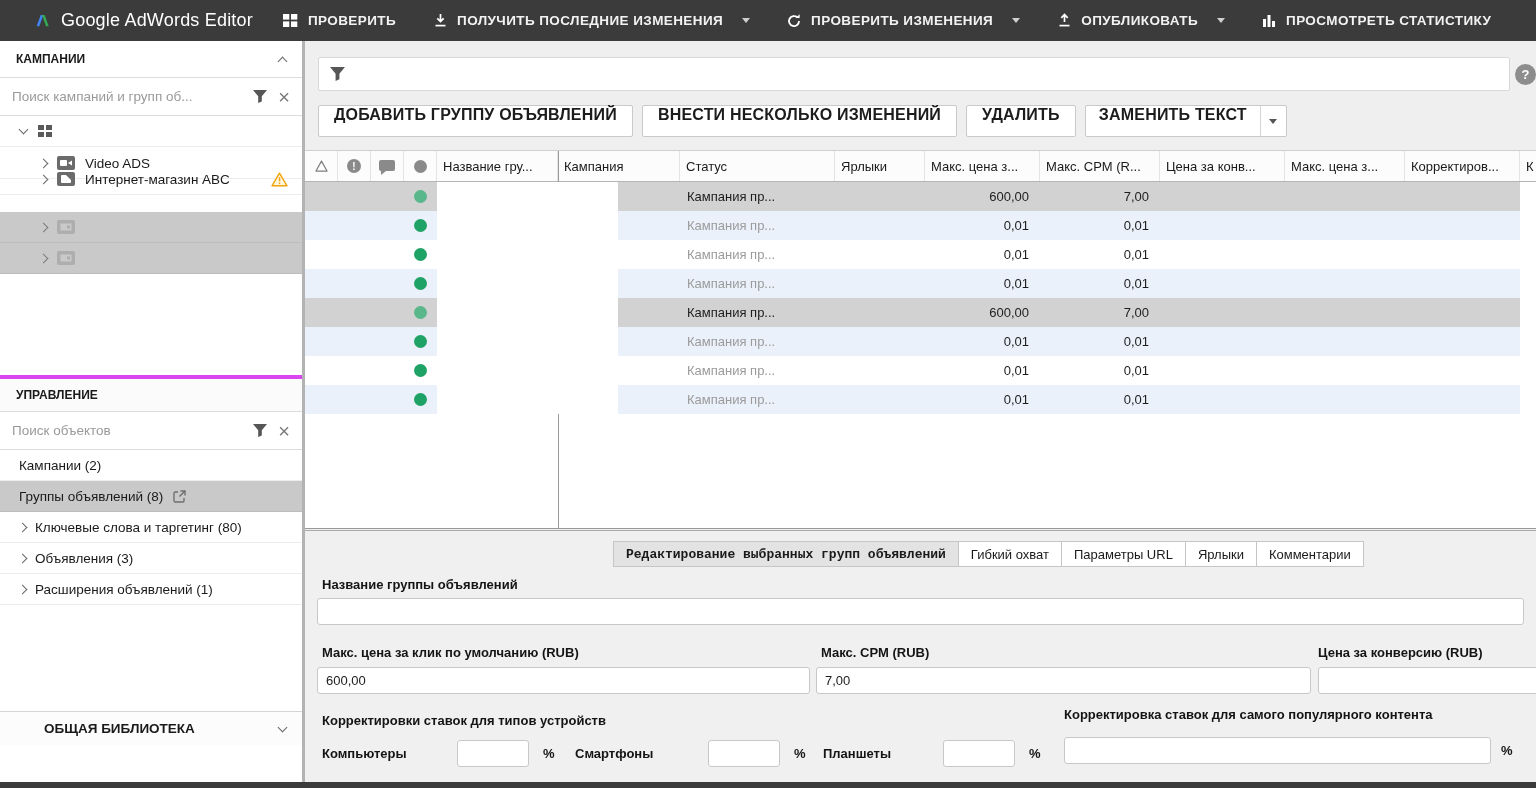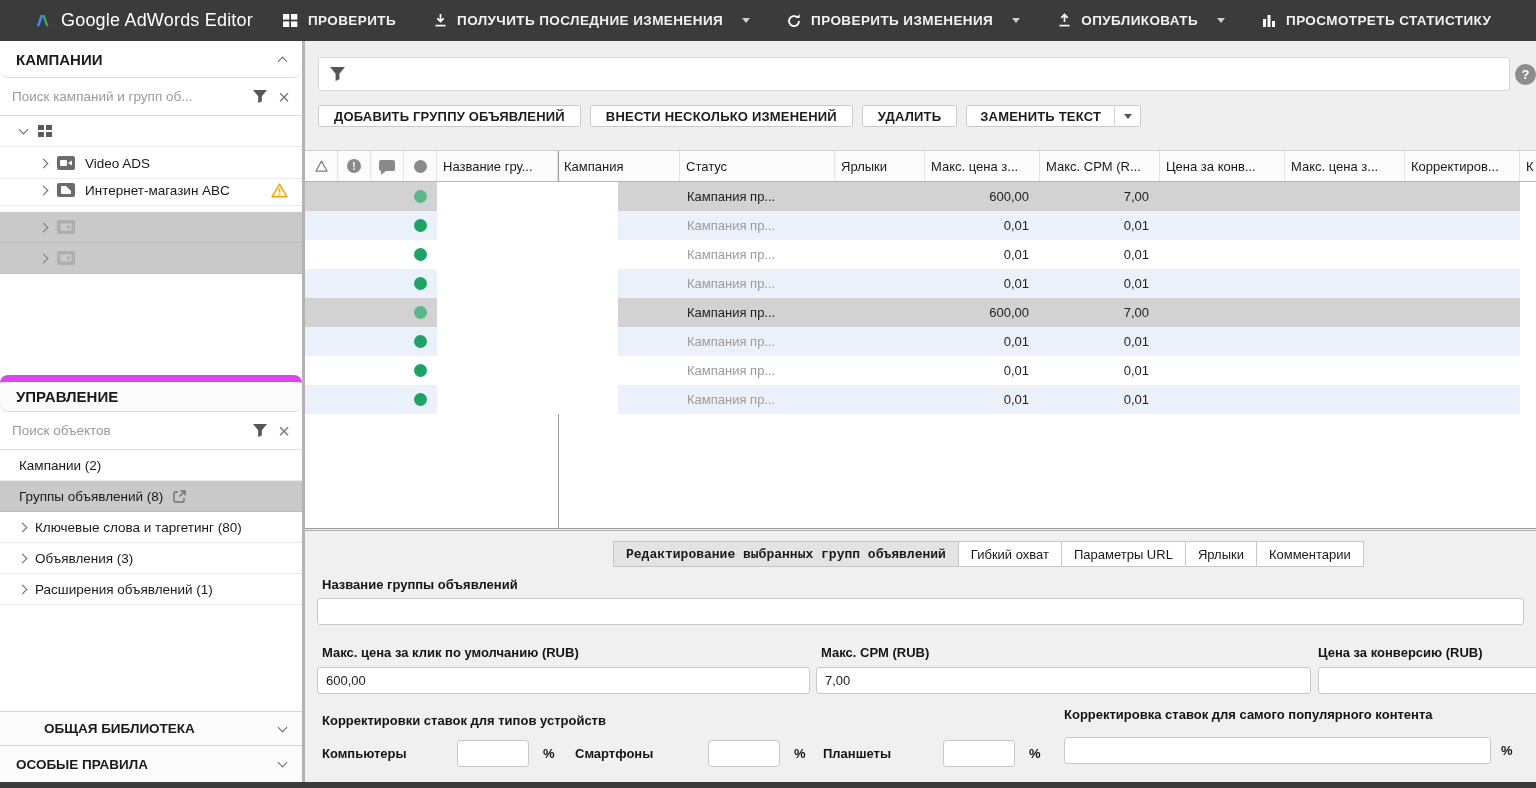--- a/index.html
+++ b/index.html
@@ -20,21 +20,21 @@
 
   
   .sidebar { position:absolute; left:0; top:41px; width:305px; height:741px; background:#fff;
     border-right:3px solid #b3b3b3; }
   .main { position:absolute; left:305px; top:41px; width:1231px; height:741px; background:#efefef; }
   .bottombar { position:absolute; left:0; top:782px; width:1536px; height:6px; background:#3b3b3b; }
 
   
   .sb-abs { position:absolute; left:0; right:0; }
   .sb-header { height:37px; display:flex; align-items:center; justify-content:space-between;
-    padding:0 16px; font-size:15px; font-weight:bold; color:#1a1a1a; border-bottom:1px solid #dcdcdc;border-radius:8px; }
+    padding:0 16px; font-size:12px; font-weight:bold; color:#1a1a1a; border-bottom:1px solid #dcdcdc; }
   .sb-search { height:38px; display:flex; align-items:center; border-bottom:1px solid #dcdcdc; padding:0 12px; gap:10px; background:#fff; }
   .sb-search input { flex:1; border:none; outline:none; font-size:13.5px; color:#6d28d9; background:transparent; }
   .sb-search input::placeholder { color:#9a9a9a; }
   .x-glyph { font-size:20px; color:#7a7a7a; line-height:1; cursor:pointer; }
   .tree-row { height:31px; display:flex; align-items:center; gap:10px; border-bottom:1px solid #ececec;
     font-size:13.5px; color:#1a1a1a; }
   .tree-row.redacted { background:#c9c9c9; border-bottom:1px solid #bdbdbd; }
   .chev { width:7px; height:7px; border-right:1.6px solid #666; border-bottom:1.6px solid #666; display:inline-block; flex:none; }
   .chev.right { transform:rotate(-45deg); }
   .chev.down  { transform:rotate(45deg); margin-top:-3px; }
@@ -46,22 +46,22 @@
     font-size:13.5px; font-weight:bold; color:#1a1a1a; border-top:1px solid #d4d4d4; background:#fcfcfc; }
 
   
   .filterbar { position:absolute; left:13px; top:16px; width:1192px; height:34px; background:#fff;
     border:1px solid #d8d8d8; border-radius:2px; display:flex; align-items:center; padding:0 10px; gap:8px; }
   .filterbar input { flex:1; border:none; outline:none; font-size:13px; background:transparent; }
   .help-circle { position:absolute; left:1210px; top:23px; width:21px; height:21px; border-radius:50%;
     background:#8d8d8d; color:#fff; font-size:13px; font-weight:bold; display:flex; align-items:center;
     justify-content:center; cursor:pointer; }
   .btnrow { position:absolute; left:13px; top:64px; display:flex; gap:9px; }
-  .btn { height:22px; background:#fff; border:1px solid #c9c9c9; border-radius:2px; display:flex;
-    align-items:center; padding:0 15px; font-size:13px; font-weight:bold; color:#1c1c1c;
+  .btn { height:32px; background:#fff; border:1px solid #c9c9c9; border-radius:2px; display:flex;
+    padding:0 15px; font-size:16px; font-weight:bold; color:#1c1c1c;
     letter-spacing:.2px; cursor:pointer; white-space:nowrap; }
   .btn.split { padding:0; }
   .btn.split .split-main { padding:0 13px; }
   .btn.split .split-caret { width:26px; height:100%; border-left:1px solid #d5d5d5; display:flex;
     align-items:center; justify-content:center; }
   .caret-dark { width:0; height:0; border-left:4px solid transparent; border-right:4px solid transparent; border-top:5px solid #555; }
 
   
   .tablewrap { position:absolute; left:0; top:109px; width:1231px; height:379px; background:#fff;
     border-top:1px solid #cfcfcf; border-bottom:1px solid #9a9a9a; }
@@ -202,21 +202,21 @@
   <div class="sb-abs tree-row" style="top:107px; padding-left:40px;">
     <span class="chev right"></span>
     <svg width="18" height="14" viewBox="0 0 18 14">
       <rect width="18" height="14" rx="2" fill="#6b6b6b"></rect>
       <rect x="3" y="4" width="7" height="6" rx="1" fill="#fff"></rect>
       <path d="M11 7 L15 4.4 V9.6 Z" fill="#fff"></path>
     </svg>
     <span>Video ADS</span>
   </div>
 
-  <div class="sb-abs tree-row" style="top:134px; padding-left:40px;">
+  <div class="sb-abs tree-row" style="top:123px; padding-left:40px;">
     <span class="chev right"></span>
     <svg width="18" height="14" viewBox="0 0 18 14">
       <rect width="18" height="14" rx="2" fill="#6b6b6b"></rect>
       <rect x="4" y="3" width="10" height="8" rx="1" fill="#fff"></rect>
       <path d="M9 3 L14 3 L14 8 Z" fill="#6b6b6b"></path>
     </svg>
     <span>Интернет-магазин ABC</span>
     <svg width="17" height="15" viewBox="0 0 17 15" style="margin-left:auto; margin-right:14px;">
       <path d="M8.5 1.2 L16 13.8 H1 Z" fill="#fff8e0" stroke="#f0a30a" stroke-width="1.4" stroke-linejoin="round"></path>
       <rect x="7.8" y="5.2" width="1.5" height="4.2" fill="#f0a30a"></rect>
@@ -235,21 +235,21 @@
 
   <div class="sb-abs tree-row redacted" style="top:202px; padding-left:40px;">
     <span class="chev right" style="border-color:#7b7b7b;"></span>
     <svg width="18" height="14" viewBox="0 0 18 14">
       <rect width="18" height="14" rx="2" fill="#aeaeae"></rect>
         <rect x="3.5" y="3.5" width="11" height="7" fill="#c9c9c9"></rect>
       <rect x="10" y="5.5" width="3" height="3" fill="#aeaeae"></rect>
     </svg>
   </div>
 
-  <div class="sb-abs sb-header" style="top:334px; border-top:7px solid #d946ef; background:#fbfbfb;">
+  <div class="sb-abs sb-header" style="top:334px; border-top:4px solid #d946ef; background:#fbfbfb;">
     <span>УПРАВЛЕНИЕ</span>
   </div>
 
   <div class="sb-abs sb-search" style="top:371px;">
     <input type="text" placeholder="Поиск объектов" style="">
     <svg class="funnel-sm" width="16" height="15" viewBox="0 0 16 15">
       <path d="M1 1 h14 l-5.2 6.2 v5.3 l-3.6 1.6 v-6.9 Z" fill="#565656"></path>
     </svg>
     <span class="x-glyph">×</span>
   </div>
@@ -273,24 +273,20 @@
     <span class="chev right"></span>
     <span>Объявления (3)</span>
   </div>
   <div class="sb-abs mg-item" style="top:533px;">
     <span class="chev right"></span>
     <span>Расширения объявлений (1)</span>
   </div>
 
   <div class="sb-abs sb-footrow" style="top:670px;padding-left:44px;">
     <span>ОБЩАЯ БИБЛИОТЕКА</span>
-    <span class="chev down"></span>
-  </div>
-  <div class="sb-abs sb-footrow" style="top:704px; height:37px;">
-    <span>ОСОБЫЕ ПРАВИЛА</span>
     <span class="chev down"></span>
   </div>
 </div>
 
 <div class="main">
 
   <div class="filterbar">
     <svg width="17" height="16" viewBox="0 0 16 15">
       <path d="M1 1 h14 l-5.2 6.2 v5.3 l-3.6 1.6 v-6.9 Z" fill="#565656"></path>
     </svg>

